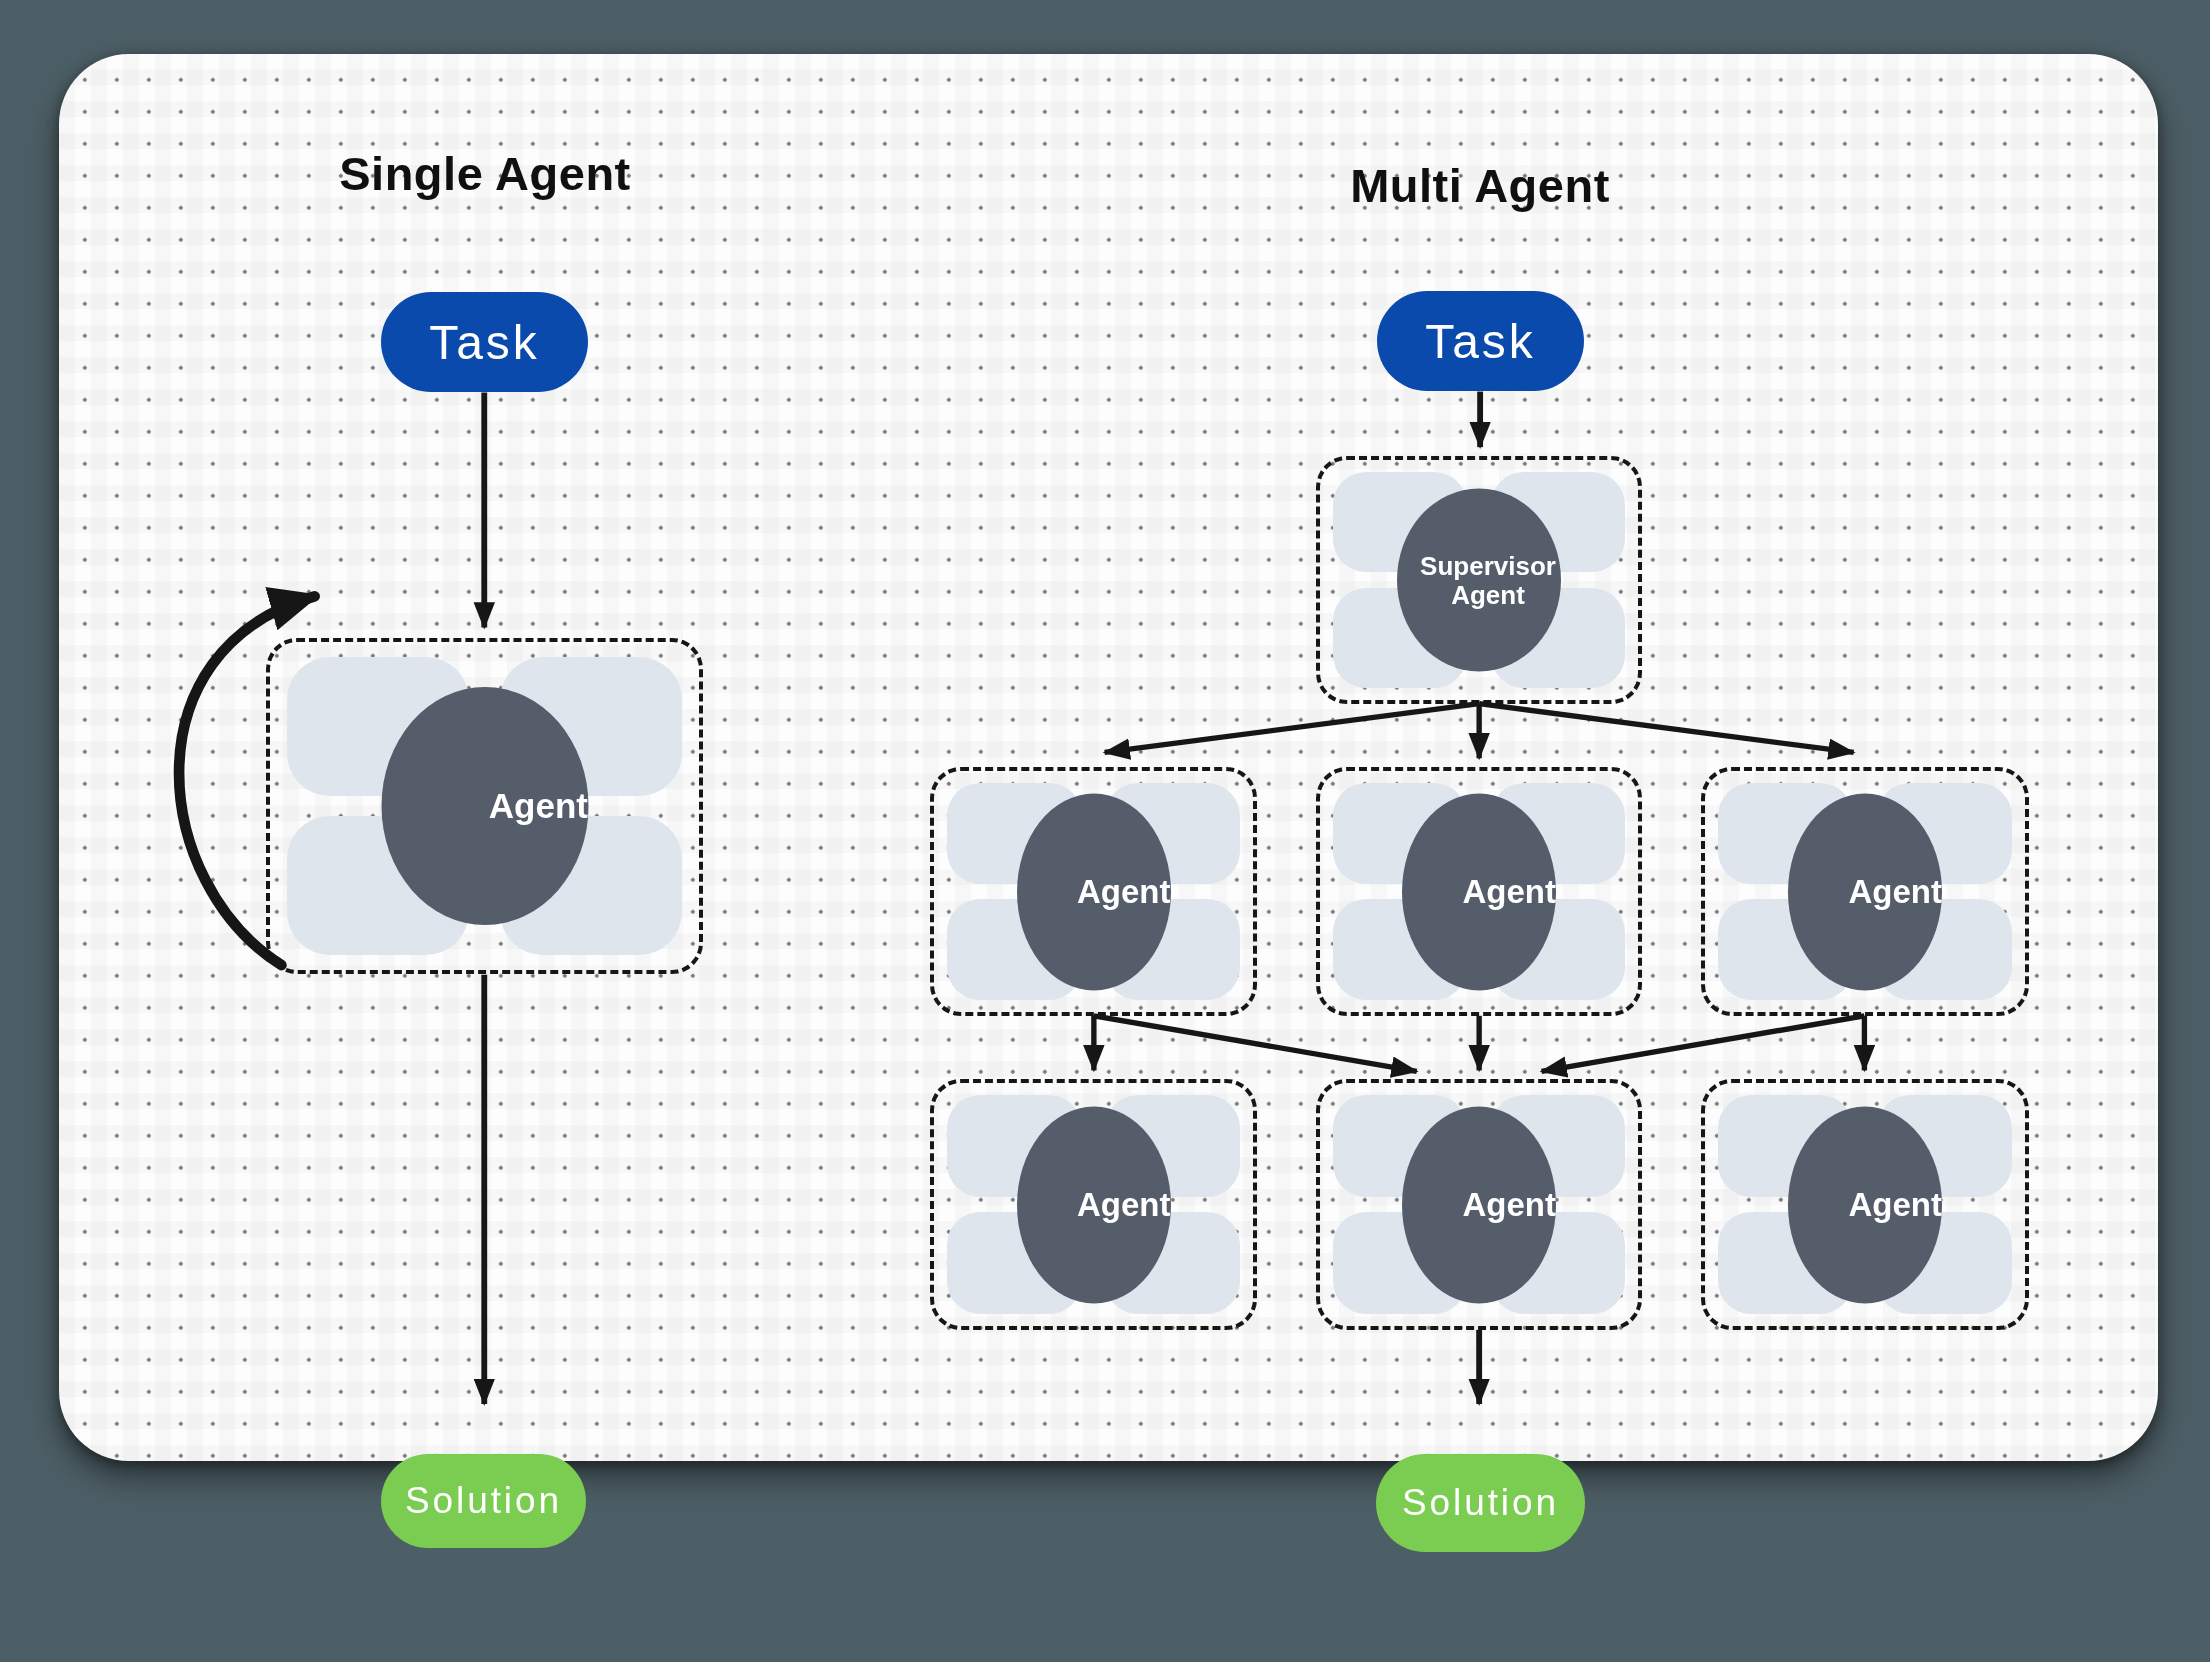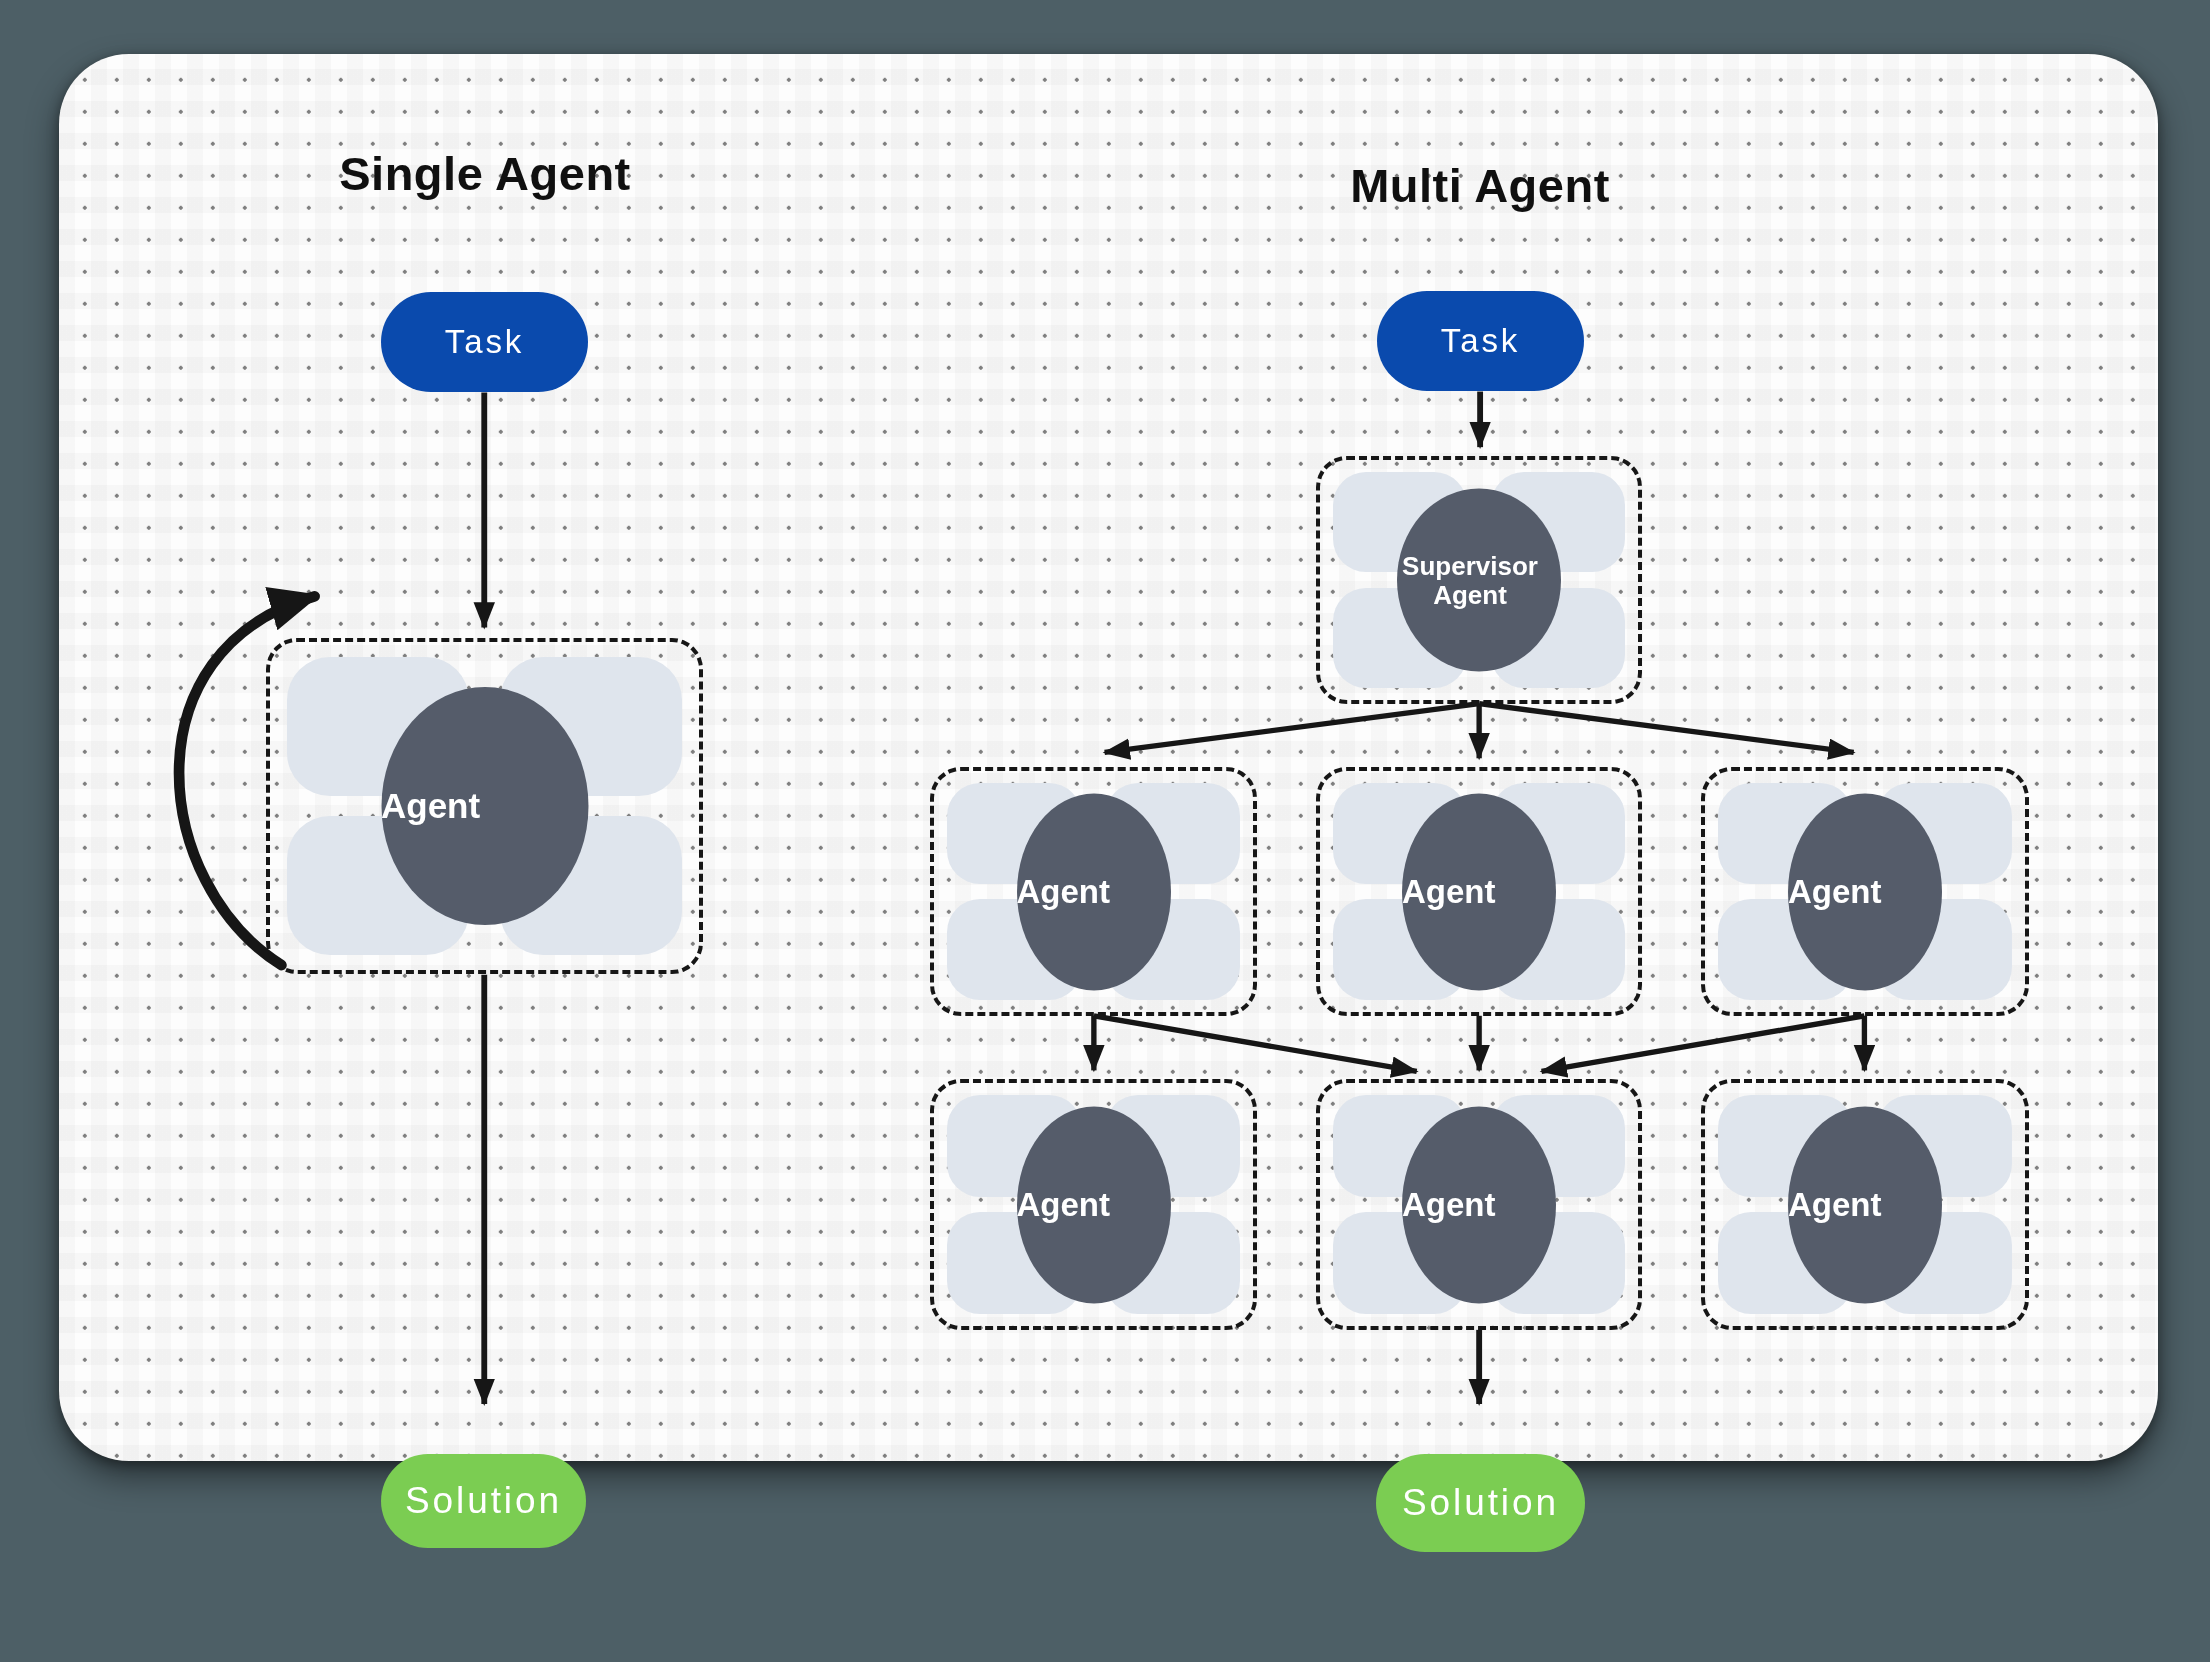--- a/index.html
+++ b/index.html
@@ -21,42 +21,42 @@
     background-position:9.8px 9.8px,0 0,0 0;
     border-radius:70px;
     box-shadow:0 15.6px 33px rgba(0,0,0,.45), 0 3.9px 11.7px rgba(0,0,0,.35);
   }
   .col-title{
     position:absolute;transform:translate(-50%,-50%);
     font-size:47px;font-weight:700;color:#101010;letter-spacing:0.5px;white-space:nowrap;
   }
   .pill{
     position:absolute;display:flex;align-items:center;justify-content:center;
-    color:#ffffff;font-size:33px;font-weight:400;letter-spacing:2.9px;
+    color:#ffffff;font-size:48px;font-weight:400;letter-spacing:2.9px;
     border-radius:59px;white-space:nowrap;
   }
   .pill.blue{background:#0a4aad;}
   .pill.green{background:#7bcd52;margin-top:41px;}
   .agent-box{
     position:absolute;box-sizing:border-box;
     border:4.9px dashed #161616;border-radius:31px;
   }
   .chips{
     position:absolute;display:grid;
     grid-template-columns:1fr 1fr;grid-template-rows:1fr 1fr;
   }
   .chips.big{inset:14.6px 16.6px;column-gap:31px;row-gap:19.5px;}
   .chips.small{inset:11.7px 12.7px;column-gap:23.4px;row-gap:15.6px;}
   .chip{background:#dfe5ed;}
   .chips.big .chip{border-radius:43px;}
   .chips.small .chip{border-radius:33px;}
   .node-ellipse{
     position:absolute;left:50%;top:50%;transform:translate(-50%,-50%);
     background:#555c6a;border-radius:50%;
-    display:flex;align-items:center;justify-content:flex-start;
+    display:flex;align-items:center;justify-content:flex-end;
     color:#ffffff;font-weight:700;text-align:center;
   }
   .node-ellipse.single{width:207px;height:238px;font-size:35px;}
   .node-ellipse.worker{width:154px;height:197px;font-size:33px;}
   .node-ellipse.super{width:164px;height:183px;font-size:26px;line-height:1.1;}
   .node-ellipse.super span{display:block;width:146px;}
   svg.wires{position:absolute;inset:0;pointer-events:none;}
 </style>
 </head>
 <body>

